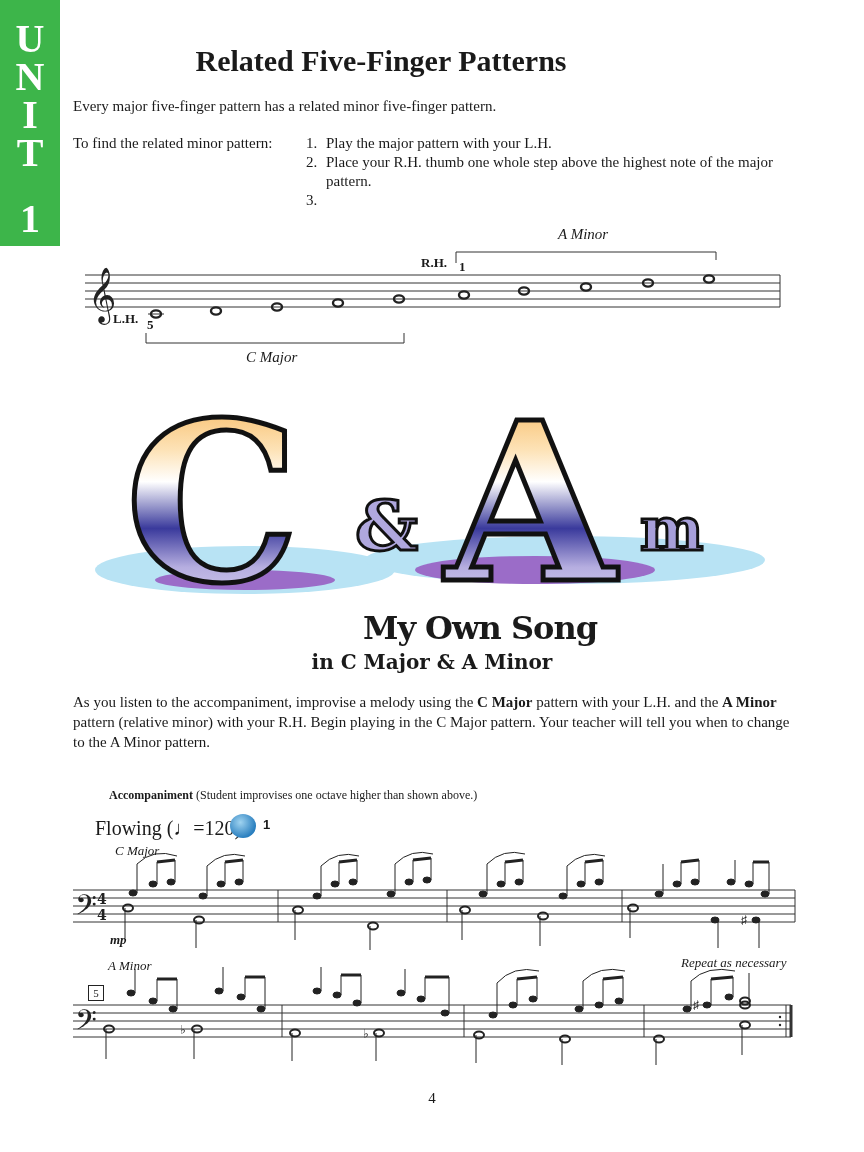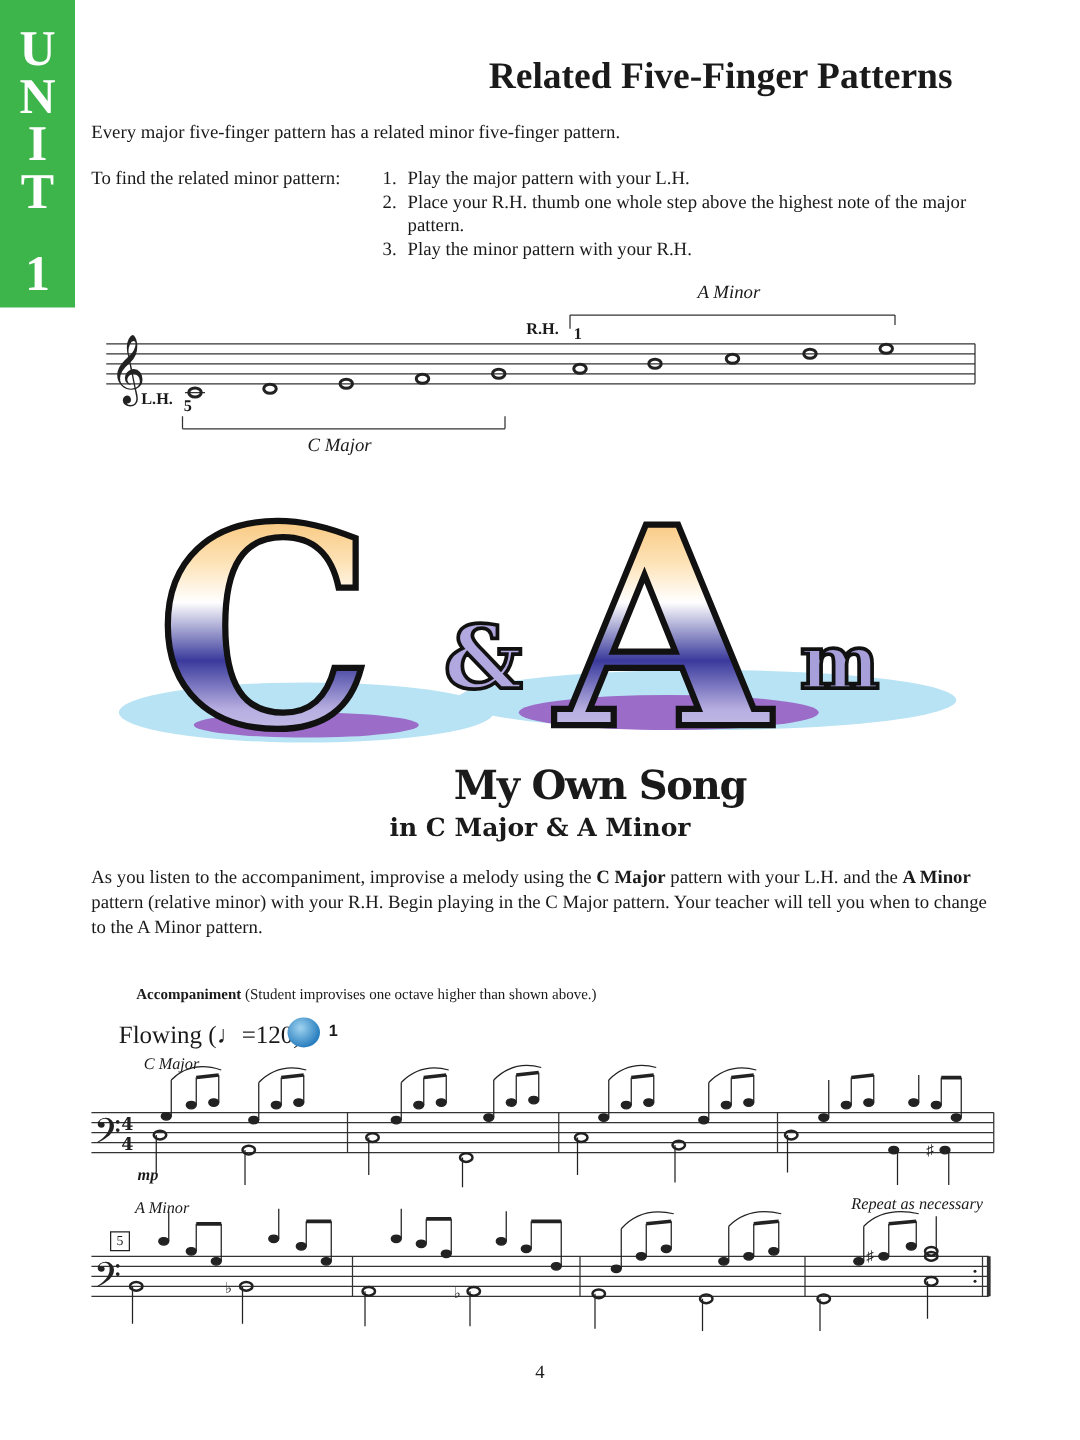--- a/index.html
+++ b/index.html
@@ -1,21 +1,21 @@
 <!DOCTYPE html>
 <html><head>
 <meta charset="utf-8">
 <style>
   html,body{margin:0;padding:0;background:#fff;}
   body{width:864px;height:1152px;position:relative;overflow:hidden;font-family:"Liberation Serif","DejaVu Serif",serif;color:#1a1a1a;}
   .unit-tab{position:absolute;left:0;top:0;width:60px;height:246px;background:#3db54a;display:flex;flex-direction:column;align-items:center;}
   .unit-tab span{color:#fff;font-weight:bold;font-size:40px;line-height:38px;display:block;font-family:"Liberation Serif",serif;}
   .unit-tab .u{margin-top:20px;}
   .unit-tab .num{margin-top:28px;}
-  .title{position:absolute;left:0;width:762px;top:44px;text-align:right;font-weight:bold;font-size:30px;}
+  .title{position:absolute;left:0;width:762px;top:44px;text-align:center;font-weight:bold;font-size:30px;}
   .p{position:absolute;font-size:15px;line-height:19px;text-align:right;}
   .steps{position:absolute;left:306px;top:134px;font-size:15px;line-height:19px;margin:0;padding:0;list-style:none;width:480px;}
   .steps li{display:flex;}
   .steps .n{width:20px;flex:none;}
   .label-it{position:absolute;font-style:italic;font-size:15px;}
   .small{position:absolute;font-size:13px;font-weight:bold;}
   svg{position:absolute;}
   .song-title{position:absolute;left:0;width:864px;text-align:center;font-weight:bold;font-family:"DejaVu Serif",serif;}
   .song-title.main{top:609px;font-size:32px;letter-spacing:-1px;margin-left:48px;}
   .song-title.sub{top:650px;font-size:20px;}
@@ -46,21 +46,20 @@
   <li>
       <span class="n">1.</span>
       <span>Play the major pattern with your L.H.</span>
     </li>
   <li>
       <span class="n">2.</span>
       <span>Place your R.H. thumb one whole step above the highest note of the major pattern.</span>
     </li>
   <li>
       <span class="n">3.</span>
-      <span>Play the minor pattern with your R.H.</span>
     </li>
 </ul>
 
 <div class="label-it" style="left:558px;top:226px;">A Minor</div>
 <div class="small" style="left:421px;top:255px;">R.H.</div>
 <div class="small" style="left:459px;top:259px;">1</div>
 <div class="small" style="left:113px;top:311px;">L.H.</div>
 <div class="small" style="left:147px;top:317px;">5</div>
 <div class="label-it" style="left:246px;top:349px;">C Major</div>
 <svg style="left:80px;top:245px;" width="705" height="100" viewBox="0 0 705 100">

